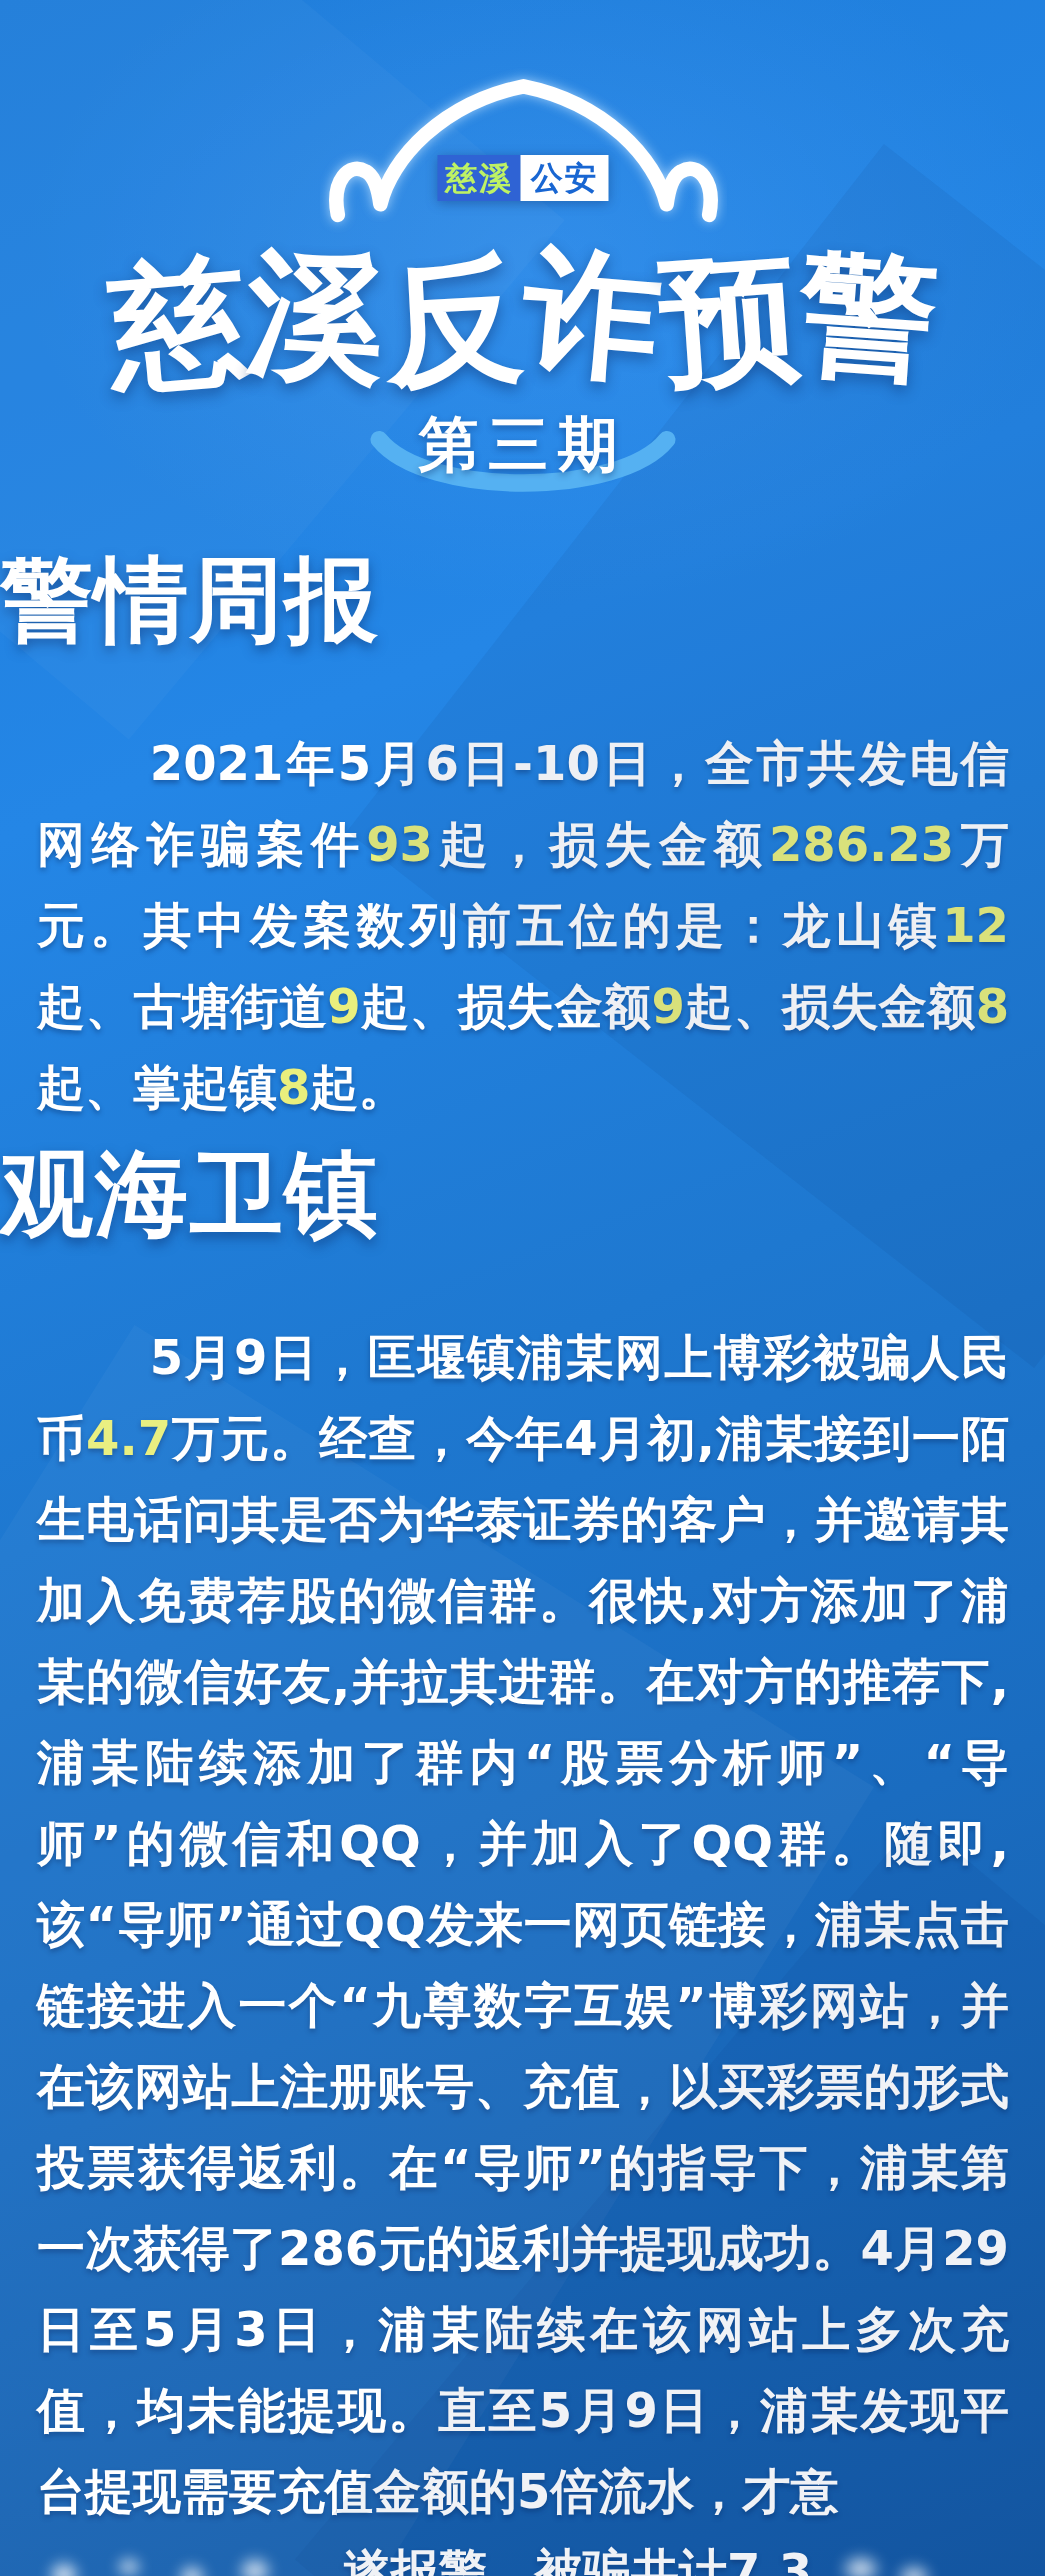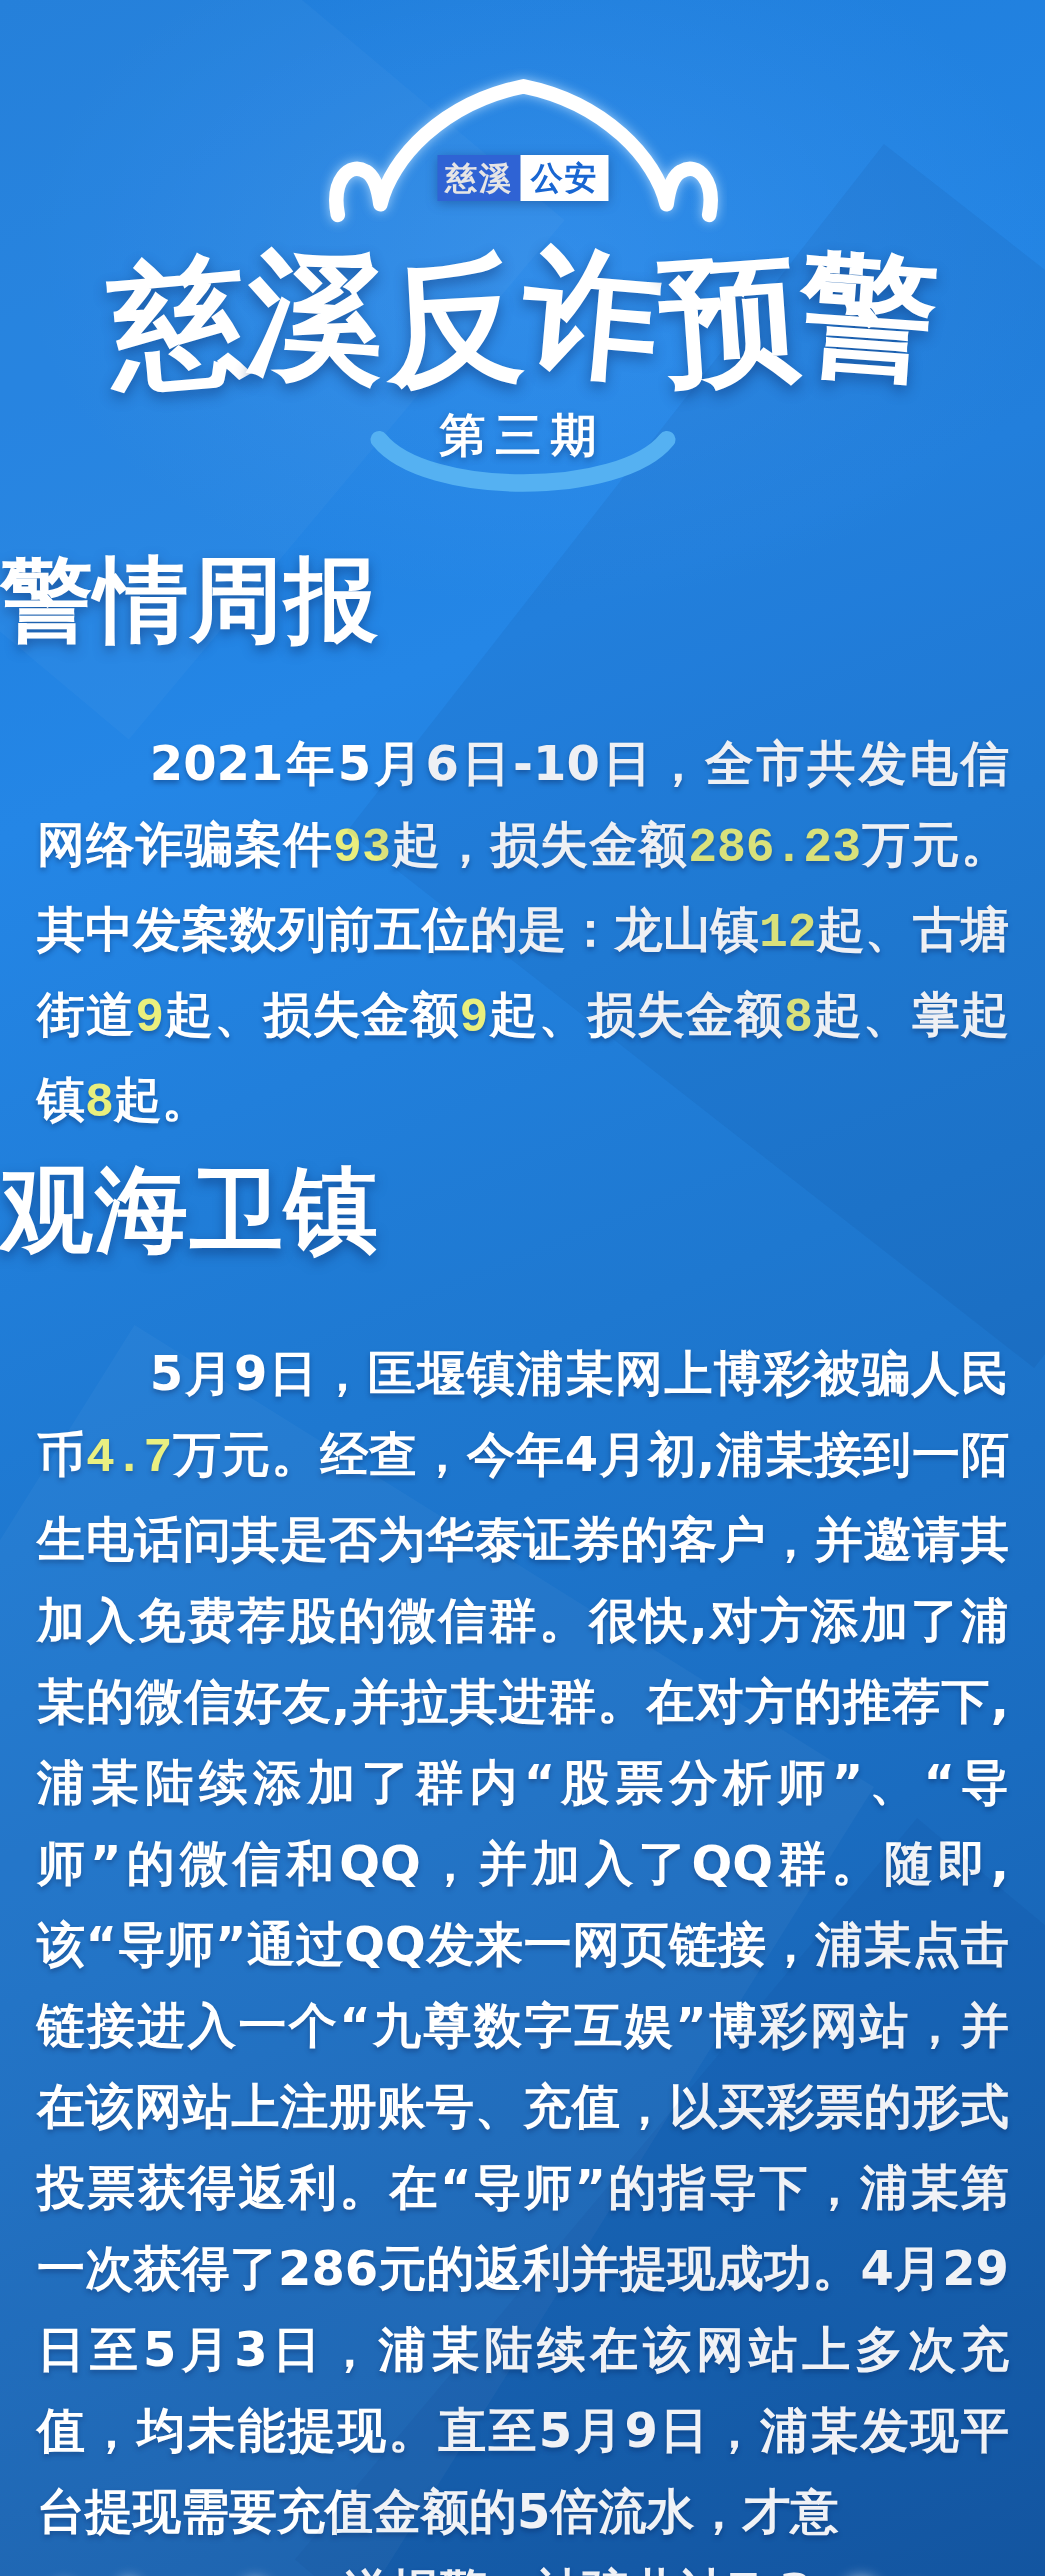--- a/index.html
+++ b/index.html
@@ -18,21 +18,21 @@
   .facet.f4{left:-252px;top:-77px;width:678px;height:678px;background:rgba(255,255,255,.03);transform:rotate(40deg);}
 
   header{position:relative;z-index:2;}
   .logo{position:relative;width:407px;height:176px;margin:66px auto 0;}
   .logo svg{position:absolute;left:0;top:0;}
   .badge{
     position:absolute;left:50%;top:89px;transform:translateX(-50%);
     display:flex;align-items:stretch;filter:drop-shadow(0 2.9px 5.8px rgba(10,40,100,.4));
   }
   .badge-left{
-    background:#2f63d4;color:#e5e5e5;font-weight:bold;font-size:32px;line-height:46px;
+    background:#2f63d4;color:#bef264;font-weight:bold;font-size:32px;line-height:46px;
     padding:0 7.7px;letter-spacing:1.9px;
   }
   .badge-right{
     background:#ffffff;color:#1866d2;font-weight:bold;font-size:32px;line-height:46px;
     padding:0 10px;letter-spacing:1.9px;
   }
   .title{
     margin:-5.8px 0 0;text-align:center;color:#fff;font-size:138px;line-height:165px;
     font-weight:900;letter-spacing:0;
     text-shadow:0 5.8px 13.6px rgba(8,40,100,.45);
@@ -40,34 +40,34 @@
   .title .tchar{display:inline-block;}
   .title .r0{transform:rotate(-5deg) translateY(3.9px);}
   .title .r1{transform:rotate(4deg) translateY(-2.9px);}
   .title .r2{transform:rotate(-3deg) translateY(2.9px);}
   .title .r3{transform:rotate(5deg) translateY(-3.9px);}
   .title .r4{transform:rotate(-4deg) translateY(1.9px);}
   .title .r5{transform:rotate(4deg) translateY(-1.9px);}
   .issue-wrap{position:relative;height:128px;margin-top:3.9px;}
   .issue-wrap svg{position:absolute;left:50%;top:23px;transform:translateX(-50%);}
   .issue{
-    position:relative;z-index:2;text-align:center;color:#fff;font-size:46px;font-weight:900;
+    position:relative;z-index:2;text-align:center;color:#fff;font-size:60px;font-weight:900;
     letter-spacing:9.7px;text-shadow:0 2.9px 7.7px rgba(8,40,100,.45);
   }
 
   .sec-heading{
     margin:17.4px 0 0;text-align:left;color:#fff;font-size:93px;line-height:101px;font-weight:900;
     text-shadow:0 4.8px 11.6px rgba(8,40,100,.5);letter-spacing:1.9px;
   }
   .para{
     width:972px;margin:72px auto 0;color:#fff;font-size:48px;line-height:81px;font-weight:700;
     text-align:justify;text-indent:2.35em;
     text-shadow:0 2.9px 5.8px rgba(6,35,90,.4);
   }
-  .para .hl{color:#e9ef7d;font-family:Liberation Mono, monospace;}
+  .para .hl{color:#e9ef7d;}
   .sec-case .sec-heading{margin-top:15.5px;}
 
   .last-line{
     width:972px;margin:0 auto;height:81px;display:flex;align-items:center;
   }
   .line-text{
     color:#fff;font-size:48px;font-weight:700;text-shadow:0 2.9px 5.8px rgba(6,35,90,.4);white-space:nowrap;
   }
   .smudge{display:inline-block;height:60px;border-radius:29px;}
   .smudge-a{

